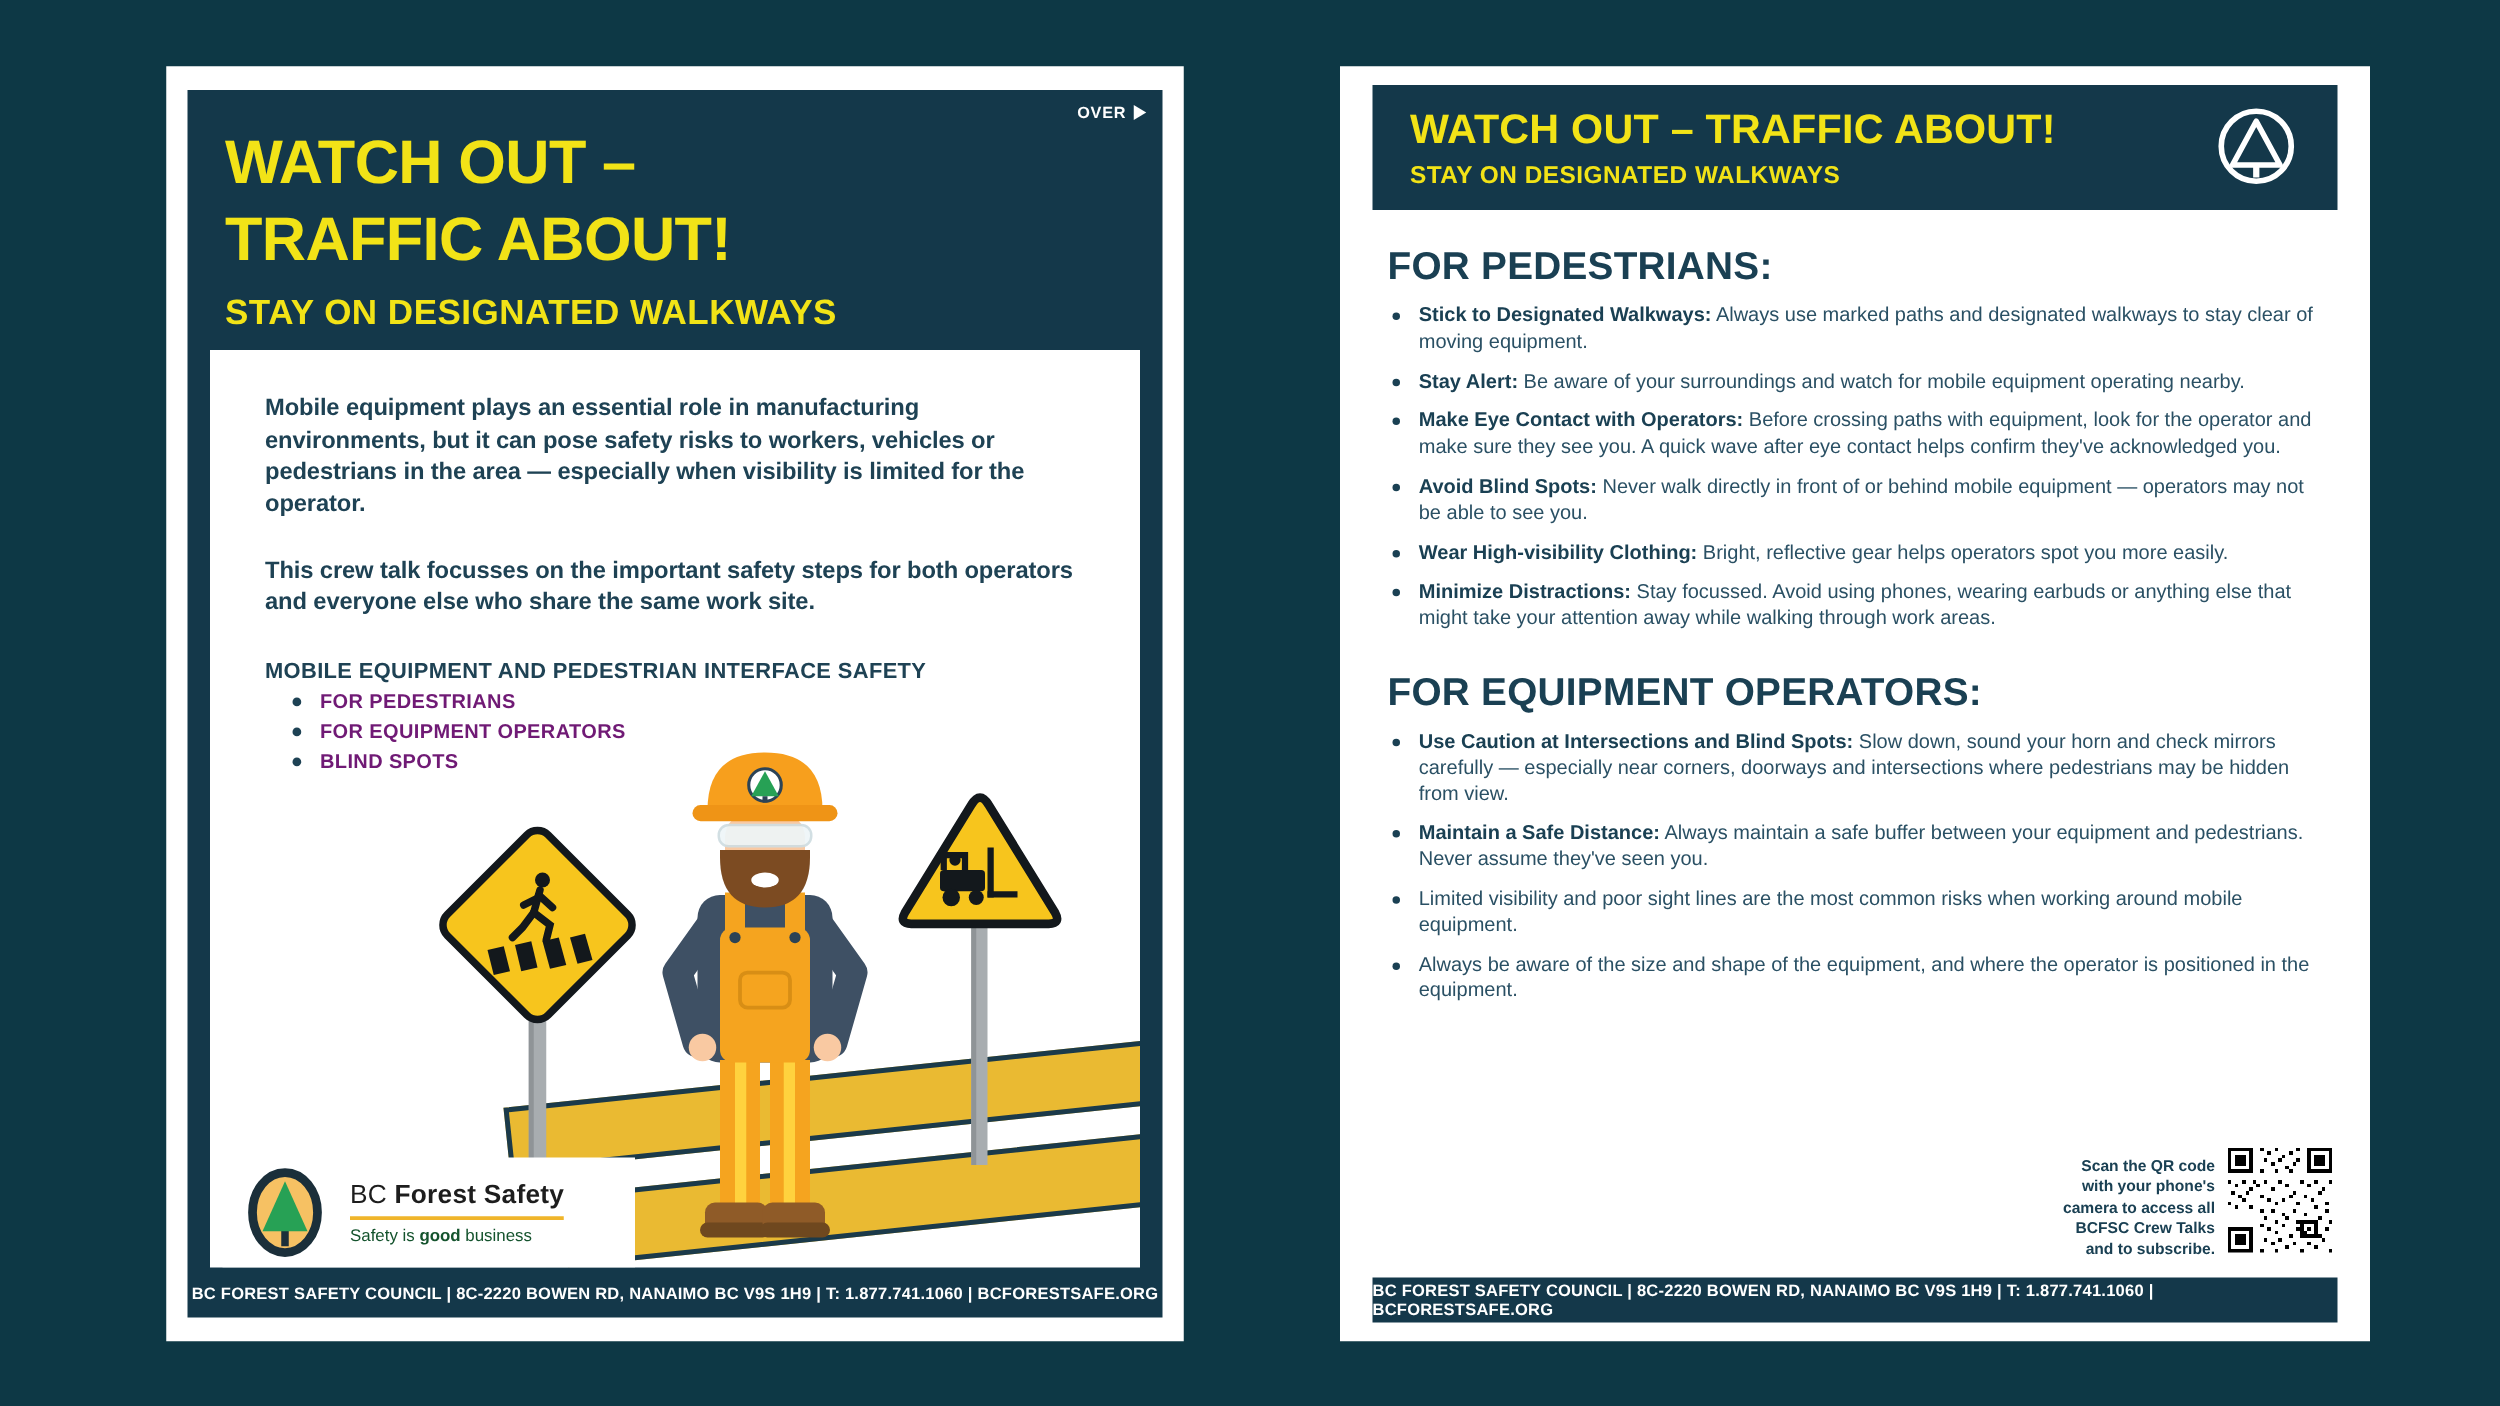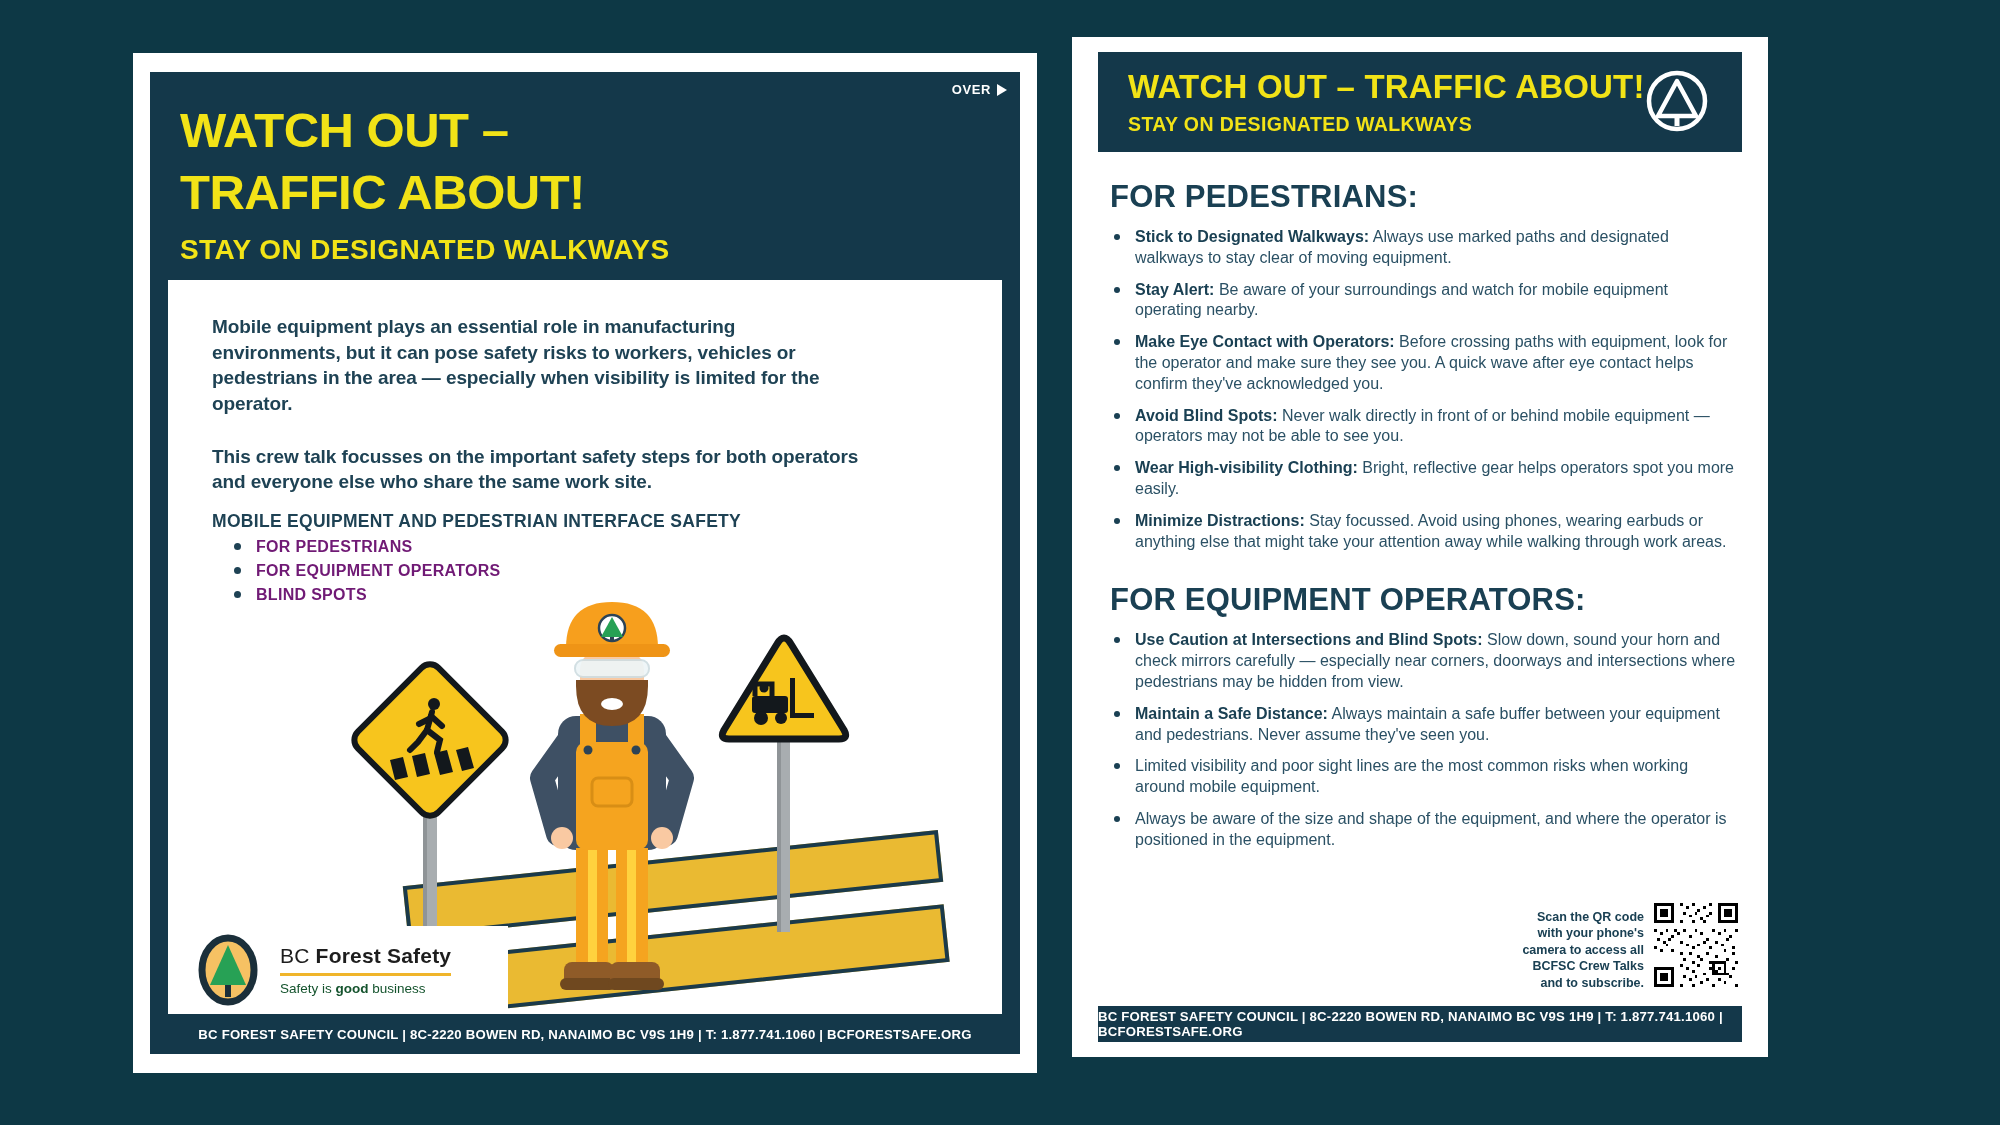--- a/index.html
+++ b/index.html
@@ -1,35 +1,35 @@
 <!DOCTYPE html>
 <html><head>
 <meta charset="utf-8">
 <style>
   html,body{margin:0;padding:0;}
   body{width:2000px;height:1125px;background:#0d3845;position:relative;overflow:hidden;
        font-family:"Liberation Sans",sans-serif;}
   .page{position:absolute;background:#fff;}
-  .front{left:133px;top:53px;width:904px;height:1020px;}
-  .back{left:1072px;top:37px;width:696px;height:1020px;}
+  .front{left:133px;top:53px;width:814px;height:1020px;}
+  .back{left:1072px;top:53px;width:804px;height:1020px;padding-left:20px;}
 
   
   .poster{position:absolute;left:17px;top:19px;right:17px;bottom:19px;background:#14384a;}
   .over{position:absolute;top:10px;right:13px;color:#fff;font-weight:bold;font-size:13px;
         letter-spacing:.6px;display:flex;align-items:center;gap:6px;}
   .over .tri{width:0;height:0;border-left:10px solid #fff;border-top:6px solid transparent;
         border-bottom:6px solid transparent;}
   .f-title{margin:27px 20px 0 30px;color:#f2e317;font-size:49px;line-height:1.27;
         font-weight:bold;letter-spacing:-0.5px;}
   .f-sub{margin:11px 20px 0 30px;color:#f2e317;font-size:28px;font-weight:bold;letter-spacing:.4px;}
   .content-box{position:absolute;left:18px;right:18px;top:208px;bottom:40px;background:#fff;overflow:hidden;}
   .intro{margin:34px 44px 0;width:650px;color:#1e4254;font-weight:bold;font-size:19px;
         line-height:1.35;letter-spacing:-0.1px;}
   .intro.second{margin-top:27px;}
-  .list-head{margin:16px 44px 0;color:#1e4254;font-weight:bold;font-size:17.5px;letter-spacing:.3px;}
+  .list-head{margin:31px 44px 0;color:#1e4254;font-weight:bold;font-size:17.5px;letter-spacing:.3px;}
   ul.f-list{list-style:none;margin:6px 0 0;padding:0 44px;}
   .f-list li{display:flex;align-items:center;margin-top:6px;color:#701a75;font-weight:bold;
         font-size:16px;letter-spacing:.3px;}
   .f-dot{width:7px;height:7px;border-radius:50%;background:#1e4254;flex:none;margin:0 15px 0 22px;}
   .f-footer{position:absolute;left:0;right:0;bottom:0;height:40px;display:flex;align-items:center;
         justify-content:center;color:#fff;font-weight:bold;font-size:13.2px;letter-spacing:.2px;}
 
   
   .cw-stripe{position:absolute;background:#eaba32;border:4px solid #1b3a4a;transform:rotate(-6deg);z-index:1;}
   .cw1{left:236px;top:578px;width:530px;height:44px;}

